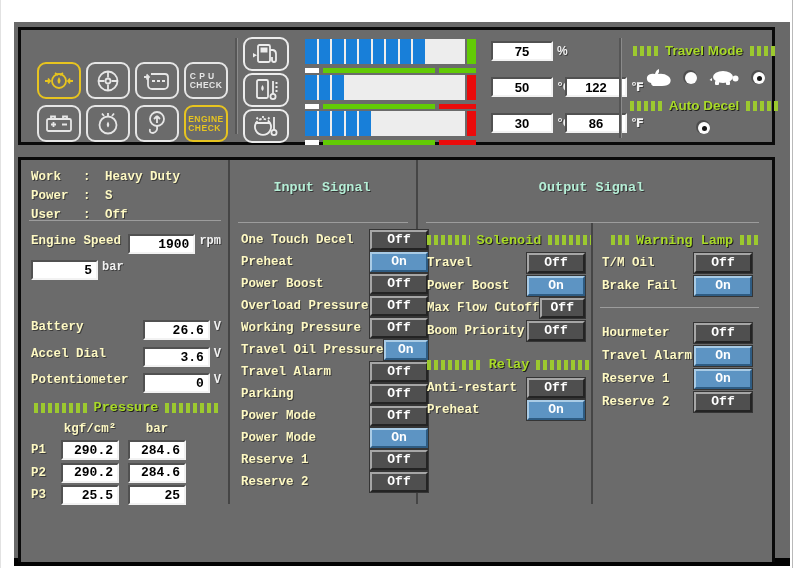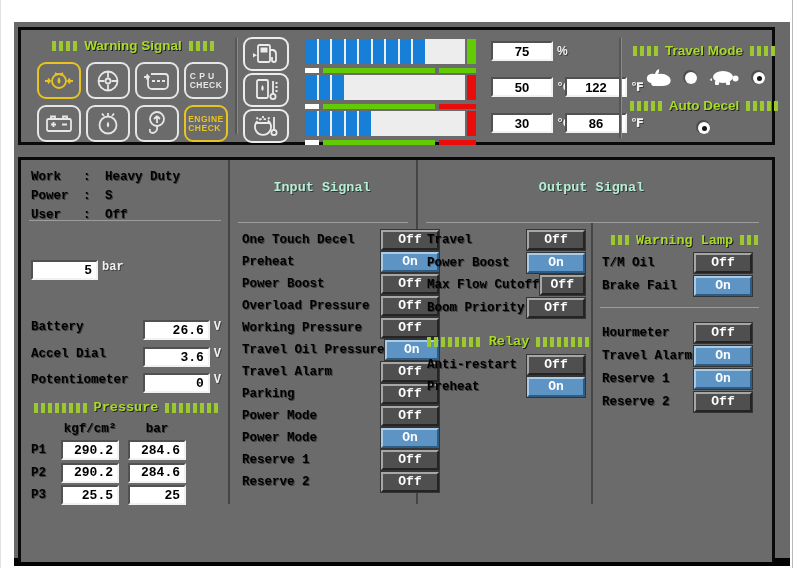--- a/index.html
+++ b/index.html
@@ -16,21 +16,21 @@
               color:#c2c2c2; font-size:11px; text-align:center; line-height:16px; }
 
   
   .panel { position:absolute; left:13px; top:22px; width:776px; height:544px; background:#696969;
            border-bottom:8px solid #030303; padding:5px 15px 0 4px; }
   .box { position:relative; background:#6b6b6b; border:3px solid #0a0a0a; }
   .topbox { width:757px; height:118px; }
   .botbox { width:757px; height:405px; margin-top:12px; border-bottom:none;font-family:Liberation Mono, monospace; }
 
   
-  .lbl { color:#000000; font-weight:bold; font-size:12.5px; text-shadow:1px 1px 0 rgba(20,20,20,.55); white-space:nowrap; }
+  .lbl { color:#fef9c3; font-weight:bold; font-size:12.5px; text-shadow:1px 1px 0 rgba(20,20,20,.55); white-space:nowrap; }
   .hdg { display:flex; align-items:center; justify-content:center; gap:7px; }
   .hdg .t { color:#a9da28; font-weight:bold; font-size:13.5px; text-shadow:1px 1px 0 #1e1e1e; white-space:nowrap; }
   .ticks { height:10px; background:repeating-linear-gradient(90deg,#9cc92f 0 4px,rgba(0,0,0,0) 4px 7px); }
   .tk26{width:25px}.tk33{width:32px}.tk47{width:46px}.tk54{width:53px}.tk61{width:60px}.tk20{width:18px}
 
   
   .fld { display:block; height:20px; background:#fff; color:#000; font-family:inherit; font-weight:bold;
          font-size:13px; text-align:right; padding:0 4px; border:2px solid;
          border-color:#515151 #f2f2f2 #f2f2f2 #515151; outline:none; }
   .fld.ctr { text-align:center; }
@@ -86,21 +86,21 @@
   .col-title { position:absolute; top:20px; text-align:center; color:#b5eed6; font-weight:bold;
                font-size:13.5px; text-shadow:1px 1px 0 rgba(15,15,15,.6); }
 
   .leftcol { position:absolute; left:0; top:0; width:207px; padding:10px 0 0 10px; }
   .info-row { display:flex; height:19px; }
   .info-row .k { width:52px; } .info-row .s { width:22px; }
   .fldrow { position:absolute; display:flex; align-items:flex-start; }
   .fldrow .fld { width:67px; }
 
   .sigrow { display:flex; align-items:center; height:20px; margin-bottom:2px; }
-  .inputcol { position:absolute; left:221px; top:70px; width:204px; padding-left:0; }
+  .inputcol { position:absolute; left:210px; top:70px; width:204px; padding-left:10px; }
   .inputcol .sigrow .lbl { flex:1; }
   .inputcol .sigbtn { margin-right:7px; }
 
   .solcol { position:absolute; left:395px; top:70px; width:175px; padding-left:11px; }
   .solcol .sigrow { height:20px; margin-bottom:2.5px;justify-content:space-between; }
   .solcol .sigrow .lbl { flex:1; }
   .solcol .sigbtn { margin-right:6px; }
   .subhdg { height:20px; margin-bottom:3px; }
 
   .lampcol { position:absolute; left:570px; top:70px; width:176px; padding-left:11px; }
@@ -119,25 +119,20 @@
 </head>
 <body>
 
 <div class="screen">
 
 
   <div class="panel">
 
     <div class="box topbox">
 
-      <div class="hdg wtitle">
-        <span class="ticks tk26"></span>
-        <span class="t">Warning Signal</span>
-        <span class="ticks tk26"></span>
-      </div>
 
       <div class="icon-grid">
         <div class="wicon active">
           <svg width="32" height="24" viewBox="0 0 32 24" fill="none" stroke="currentColor" stroke-width="1.8">
             <circle cx="16" cy="12" r="7"></circle>
             <path d="M16 8 q3 4 0 7 q-3 -3 0 -7" fill="currentColor" stroke="none"></path>
             <path d="M2 12 h5 M5 9.5 l2 2.5 -2 2.5 M30 12 h-5 M27 9.5 l-2 2.5 2 2.5"></path>
             <path d="M12 4 l3 2 M20 4 l-3 2"></path>
           </svg>
         </div>
@@ -356,20 +351,25 @@
           <span class="lbl s">:</span>
           <span class="lbl">S</span>
         </div>
         <div class="info-row">
           <span class="lbl k">User</span>
           <span class="lbl s">:</span>
           <span class="lbl">Off</span>
         </div>
       </div>
 
+      <div class="fldrow" style="left:10px; top:74px; width:190px;">
+        <span class="lbl" style="flex:1">Engine Speed</span>
+        <input class="fld" readonly="" value="1900" style="">
+        <span class="unit">rpm</span>
+      </div>
       <div class="fldrow" style="left:10px; top:100px; width:190px;">
         <input class="fld" readonly="" value="5" style="">
         <span class="unit">bar</span>
       </div>
 
       <div class="fldrow" style="left:10px; top:160px; width:190px;">
         <span class="lbl" style="flex:1">Battery</span>
         <input class="fld" readonly="" value="26.6" style="">
         <span class="unit">V</span>
       </div>
@@ -457,20 +457,25 @@
           <span class="lbl">Reserve 1</span>
           <button class="sigbtn">Off</button>
         </div>
         <div class="sigrow">
           <span class="lbl">Reserve 2</span>
           <button class="sigbtn">Off</button>
         </div>
       </div>
 
       <div class="solcol">
+        <div class="hdg subhdg">
+          <span class="ticks tk47"></span>
+          <span class="t">Solenoid</span>
+          <span class="ticks tk47"></span>
+        </div>
         <div class="sigrow">
           <span class="lbl">Travel</span>
           <button class="sigbtn">Off</button>
         </div>
         <div class="sigrow">
           <span class="lbl">Power Boost</span>
           <button class="sigbtn on">On</button>
         </div>
         <div class="sigrow">
           <span class="lbl">Max Flow Cutoff</span>

